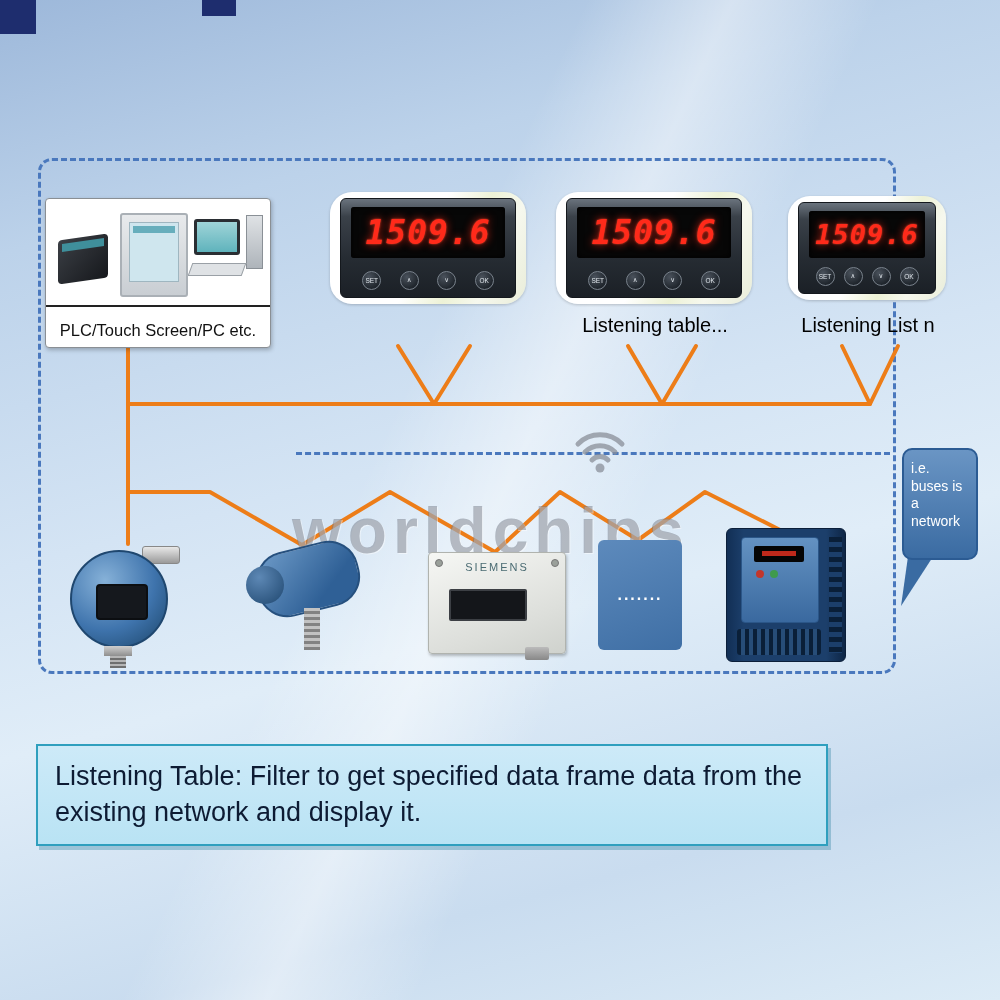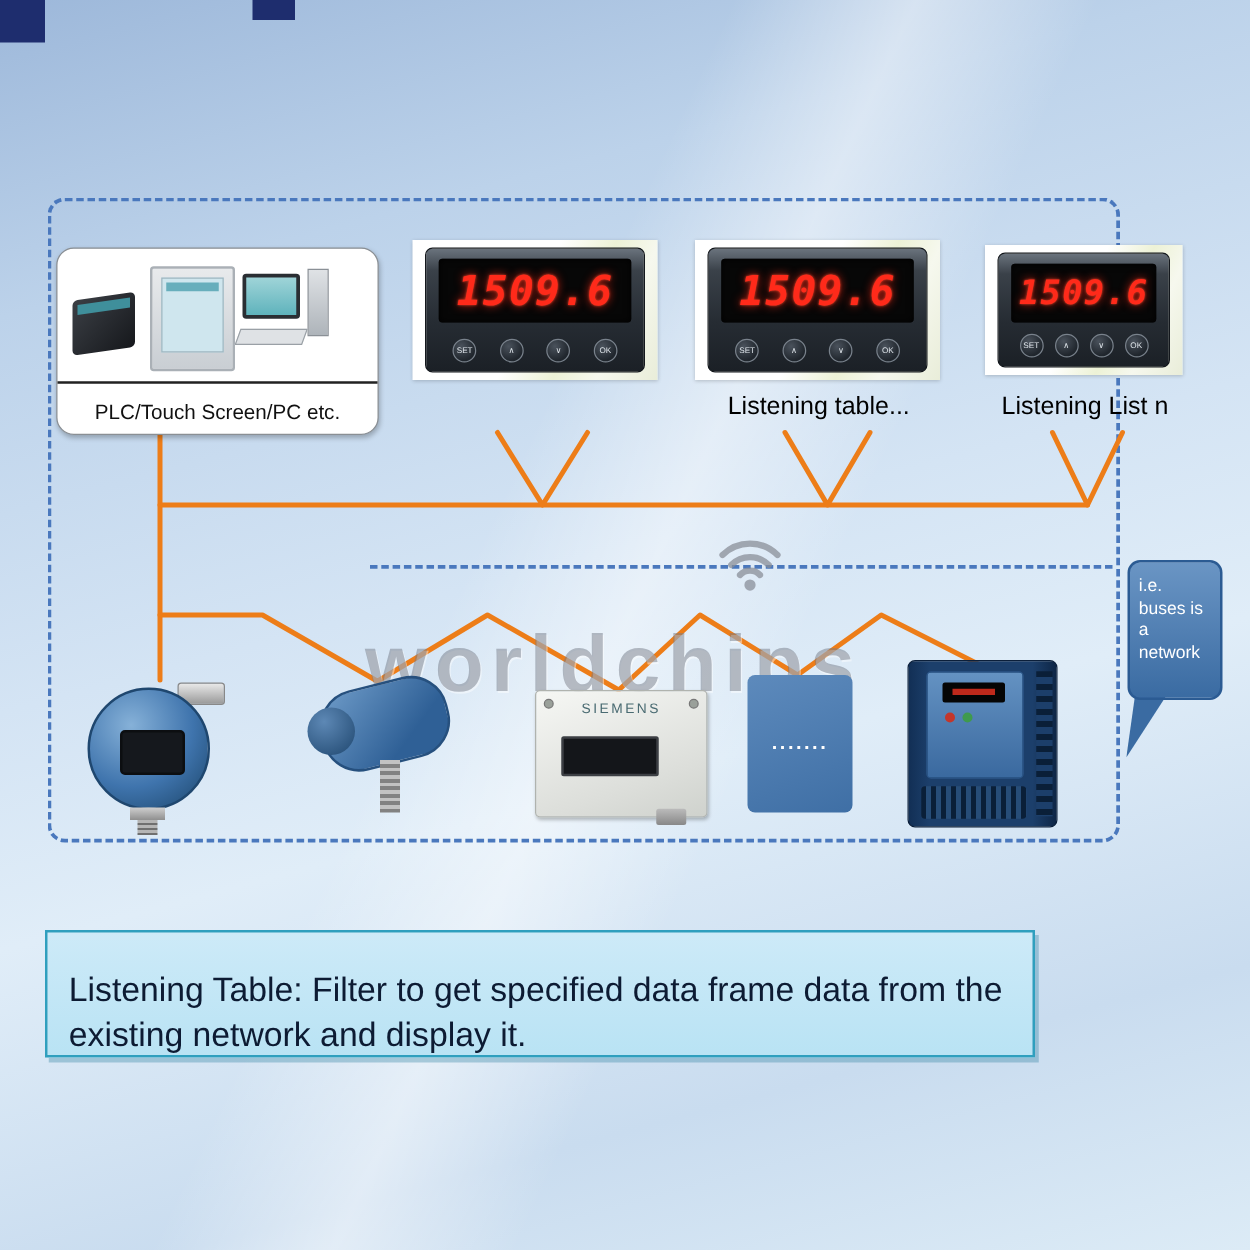--- a/index.html
+++ b/index.html
@@ -15,39 +15,39 @@
   .corner-b{position:absolute;left:202px;top:0;width:34px;height:16px;background:#1e2d6e;}
 
   
   .dashed-outer{position:absolute;left:38px;top:158px;width:852px;height:510px;
     border:3px dashed #4a78bd;border-radius:14px;}
   .dashed-divider{position:absolute;left:296px;top:452px;width:594px;height:0;
     border-top:3px dashed #4a78bd;}
 
   
   .plc-box{position:absolute;left:45px;top:198px;width:224px;height:148px;background:#fff;
-    border:1px solid #8a8f94;border-radius:14px;box-shadow:1px 2px 4px rgba(0,0,0,.25);padding-left:32px;}
+    border:1px solid #8a8f94;border-radius:4px;box-shadow:1px 2px 4px rgba(0,0,0,.25);}
   .plc-divider{position:absolute;left:0;top:106px;width:100%;border-top:2px solid #222;}
   .plc-label{position:absolute;left:0;bottom:7px;width:100%;text-align:center;font-size:16.5px;color:#111;}
   .plc-icon{position:absolute;left:12px;top:38px;width:50px;height:44px;
     background:linear-gradient(135deg,#3b3f45,#16181c);transform:skewY(-8deg);border-radius:4px;}
   .plc-icon-strip{position:absolute;left:4px;top:4px;width:42px;height:8px;background:#3f8f9b;}
   .touch-icon{position:absolute;left:74px;top:14px;width:64px;height:80px;
     background:linear-gradient(#e8eaec,#c9ced3);border:2px solid #aab0b6;border-radius:3px;}
   .touch-screen{position:absolute;left:7px;top:7px;right:7px;bottom:13px;background:#cfe6ee;border:1px solid #9fb6c0;}
   .touch-bar{position:absolute;left:3px;top:3px;right:3px;height:7px;background:#67aebc;}
   .pc-monitor{position:absolute;left:148px;top:20px;width:46px;height:36px;background:#2a2e33;border-radius:3px;padding:3px;box-sizing:border-box;}
   .pc-screen{width:100%;height:100%;background:linear-gradient(#9fd4d8,#5fb3bc);}
   .pc-tower{position:absolute;left:200px;top:16px;width:15px;height:52px;background:linear-gradient(#dfe2e5,#aeb4ba);border:1px solid #8a9096;}
   .pc-kb{position:absolute;left:144px;top:64px;width:52px;height:11px;background:#dfe2e5;border:1px solid #9aa0a6;transform:skewX(-20deg);}
 
   
   .meter-photo{position:absolute;width:196px;height:112px;
     background:linear-gradient(115deg,#ffffff 48%,#edf2d6 66%,#f6f8ee 80%,#e9edd9 100%);
-    box-shadow:0 1px 3px rgba(0,0,0,.2);}
+    box-shadow:0 1px 3px rgba(0,0,0,.2);border-radius:22px;}
   #meter1{left:330px;top:192px}
   #meter2{left:556px;top:192px}
   #meter3{left:788px;top:196px;width:158px;height:104px}
   .meter-body{position:absolute;left:10px;top:6px;right:10px;bottom:6px;
     background:linear-gradient(180deg,#6a737d 0%,#3a4149 18%,#262c33 60%,#1b2026 100%);
     border-radius:6px;border:1px solid #14181d;}
   .meter-display{position:absolute;left:10px;top:8px;right:10px;height:52%;background:#070707;
     border-radius:3px;box-shadow:inset 0 0 6px #000;display:flex;align-items:center;justify-content:center;}
   .seg{font-family:"DejaVu Sans Mono",monospace;font-style:italic;font-weight:bold;font-size:33px;
     color:#ff2a1a;text-shadow:0 0 8px rgba(255,40,20,.75),0 0 2px rgba(255,90,60,.9);letter-spacing:1px;}
@@ -115,21 +115,21 @@
   .vfd-btn.r{left:14px;top:32px;background:#c3362b;}
   .vfd-btn.g{left:28px;top:32px;background:#3f9a4d;}
   .vfd-vents{position:absolute;left:10px;top:100px;width:84px;height:26px;border-radius:3px;
     background:repeating-linear-gradient(90deg,#0a1f38 0 4px,#274d78 4px 8px);}
   .vfd-fins{position:absolute;right:3px;top:8px;width:13px;height:116px;
     background:repeating-linear-gradient(180deg,#0a1f38 0 5px,#1c3f6b 5px 10px);}
 
   
   .footer{position:absolute;left:36px;top:744px;width:792px;height:102px;box-sizing:border-box;
     background:linear-gradient(180deg,#cdeaf8,#b9e3f4);border:2px solid #2f9fbe;
-    box-shadow:3px 4px 0 rgba(47,130,160,.35);padding:29px 17px;font-size:27px;color:#0d1b33;line-height:1.32;}
+    box-shadow:3px 4px 0 rgba(47,130,160,.35);padding:13px 17px;font-size:27px;color:#0d1b33;line-height:1.32;}
 </style>
 </head>
 <body>
 
 <div class="canvas">
 
   <div class="corner-a"></div>
   <div class="corner-b"></div>
 
   <div class="dashed-outer"></div>

